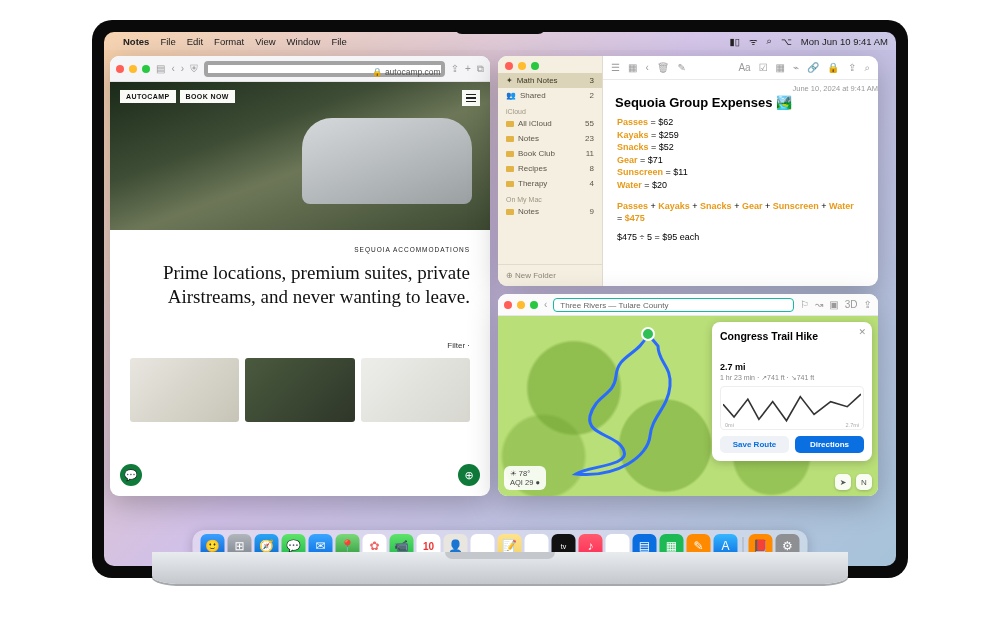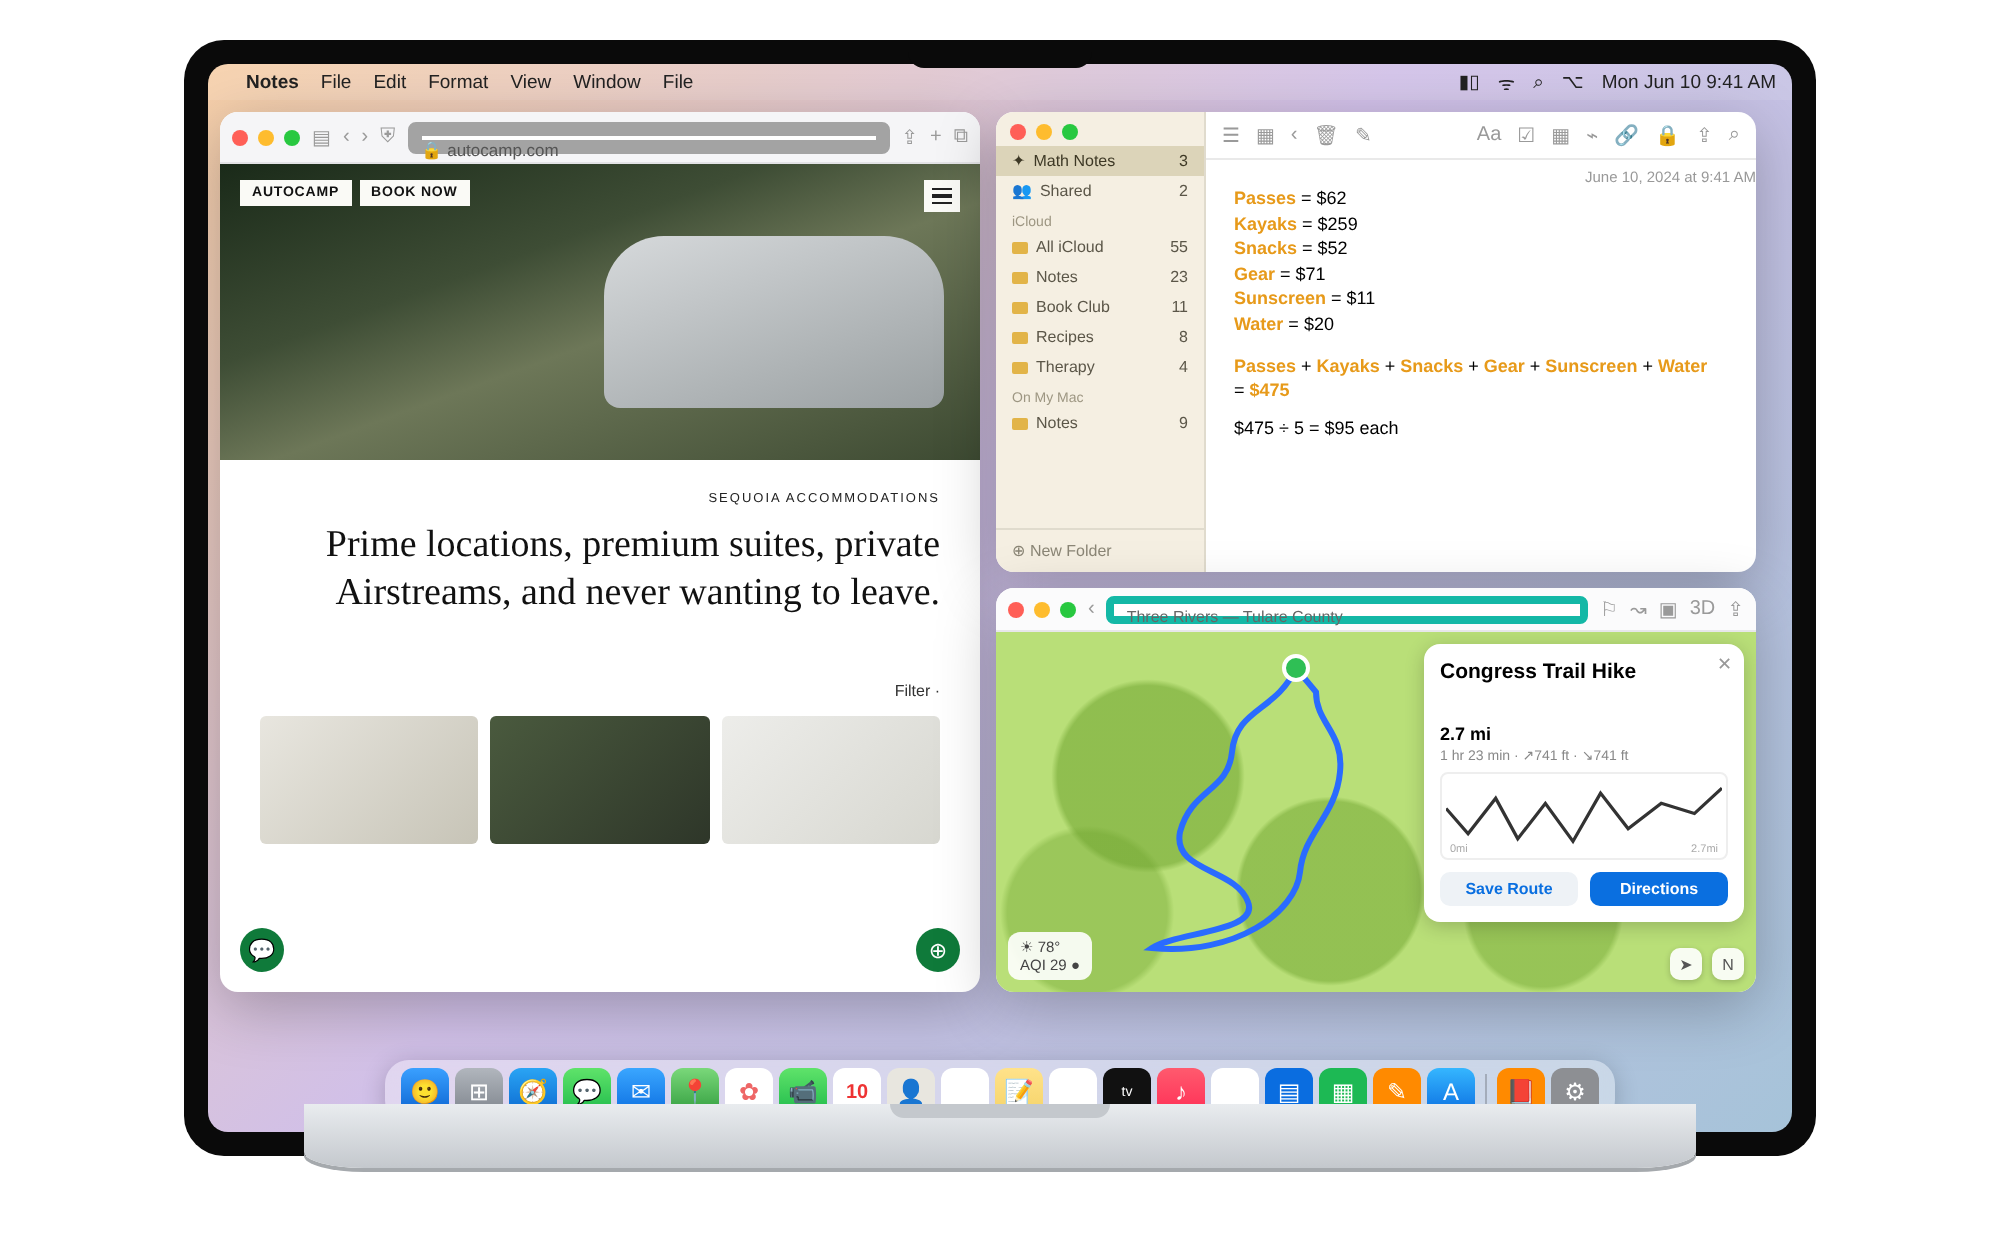--- a/index.html
+++ b/index.html
@@ -22,21 +22,21 @@
 
 .desk { position: absolute; left: 0; right: 0; top: 18px; bottom: 38px; }
 .win { position: absolute; border-radius: 9px; background: #fff; box-shadow: 0 8px 30px rgba(0,0,0,0.25); overflow: hidden; }
 
 
 .safari { left: 6px; top: 6px; width: 380px; height: 440px; }
 .sf-toolbar { height: 26px; background: #f5f5f7; display: flex; align-items: center; padding: 0 6px; gap: 6px; border-bottom: 1px solid #e3e3e6; font-size: 9px; color: #666; }
 .traffic { display: flex; gap: 5px; }
 .traffic span { width: 8px; height: 8px; border-radius: 50%; display: block; }
 .red { background: #ff5f57; } .yel { background: #febc2e; } .grn { background: #28c840; }
-.sf-url { flex: 1; height: 16px; background: #fff; border: 7px solid #a3a3a3; border-radius: 4px; text-align: left; line-height: 15px; font-size: 8.5px; color: #555; }
+.sf-url { flex: 1; height: 16px; background: #fff; border: 4px solid #a3a3a3; border-radius: 4px; text-align: right; line-height: 15px; font-size: 8.5px; color: #555; }
 .hero { height: 148px; background: linear-gradient(160deg, #1a2a19 0%, #3e4d35 35%, #6d7758 55%, #3d4a32 100%); position: relative; }
 .hero::after { content: ""; position: absolute; right: 18px; top: 36px; width: 170px; height: 86px; background: linear-gradient(160deg, #d6d9db, #9aa0a2); border-radius: 30px 30px 8px 8px; }
 .hero-top { position: absolute; left: 10px; top: 8px; display: flex; gap: 4px; }
 .hero-chip { background: #fafaf6; color: #111; font-size: 7px; font-weight: 700; letter-spacing: 0.4px; padding: 3px 6px; }
 .hero-menu { position: absolute; right: 10px; top: 8px; width: 18px; height: 16px; background: #fafaf6; display: flex; flex-direction: column; justify-content: center; gap: 2px; padding: 0 4px; }
 .hero-menu span { height: 1.5px; background: #222; }
 .sf-body { padding: 16px 20px 10px; text-align: right; }
 .sf-eyebrow { font-size: 6.5px; letter-spacing: 1px; text-transform: uppercase; color: #222; margin-bottom: 8px; }
 .sf-headline { font-family: Georgia, "Times New Roman", serif; font-size: 19px; line-height: 1.25; color: #111; margin-bottom: 10px; }
 .sf-filter { font-size: 8px; color: #333; margin-bottom: 8px; margin-top: 32px; }
@@ -64,21 +64,21 @@
 .nm-title { font-weight: 700; font-size: 13px; padding: 2px 12px 6px; }
 .nm-body { padding: 0 14px; font-size: 9px; line-height: 1.4; }
 .nm-row .k { color: #e79a1a; font-weight: 600; }
 .nm-sum { margin-top: 8px; }
 .nm-sum .k { color: #e79a1a; font-weight: 600; }
 .nm-eq { margin-top: 6px; }
 
 
 .maps { left: 394px; top: 244px; width: 380px; height: 202px; }
 .mp-toolbar { height: 22px; background: #fbfbfc; border-bottom: 1px solid #e7e7ea; display: flex; align-items: center; padding: 0 6px; gap: 6px; font-size: 8px; color: #777; }
-.mp-search { flex: 1; height: 14px; background: #fff; border: 4px solid #14b8a6; border-radius: 4px; padding: 0 6px; line-height: 13px; font-size: 8px; color: #666; }
+.mp-search { flex: 1; height: 14px; background: #fff; border: 1px solid #14b8a6; border-radius: 4px; padding: 0 6px; line-height: 13px; font-size: 8px; color: #666; }
 .mp-body { position: absolute; left: 0; right: 0; top: 22px; bottom: 0; background: #b9df78; overflow: hidden; }
 .mp-body::before { content: ""; position: absolute; inset: 0; background:
   radial-gradient(circle at 20% 40%, rgba(110,163,46,0.55) 0 14%, transparent 15%),
   radial-gradient(circle at 44% 72%, rgba(110,163,46,0.5) 0 18%, transparent 19%),
   radial-gradient(circle at 72% 78%, rgba(110,163,46,0.45) 0 12%, transparent 13%),
   radial-gradient(circle at 12% 78%, rgba(110,163,46,0.4) 0 11%, transparent 12%); }
 .mp-route { position: absolute; inset: 0; }
 .mp-weather { position: absolute; left: 6px; bottom: 6px; background: rgba(255,255,255,0.9); border-radius: 6px; padding: 3px 6px; font-size: 7.5px; color: #444; }
 .mp-card { position: absolute; right: 6px; top: 6px; width: 160px; background: #fff; border-radius: 8px; padding: 8px; box-shadow: 0 2px 10px rgba(0,0,0,0.2); font-size: 8px; }
 .mp-card h4 { font-size: 10.5px; margin-bottom: 20px; }
@@ -252,20 +252,21 @@
               <span class="tico">Aa</span>
               <span class="tico">☑︎</span>
               <span class="tico">▦</span>
               <span class="tico">⌁</span>
               <span class="tico">🔗</span>
               <span class="tico">🔒</span>
               <span class="tico">⇪</span>
               <span class="tico">⌕</span>
             </div>
             <div class="nm-date">June 10, 2024 at 9:41 AM</div>
+            <div class="nm-title">Sequoia Group Expenses 🏞️</div>
             <div class="nm-body">
               <div class="nm-row"><span class="k">Passes</span> = <span>$62</span></div>
               <div class="nm-row"><span class="k">Kayaks</span> = <span>$259</span></div>
               <div class="nm-row"><span class="k">Snacks</span> = <span>$52</span></div>
               <div class="nm-row"><span class="k">Gear</span> = <span>$71</span></div>
               <div class="nm-row"><span class="k">Sunscreen</span> = <span>$11</span></div>
               <div class="nm-row"><span class="k">Water</span> = <span>$20</span></div>
               <div class="nm-sum">
                 <span class="k">Passes</span> + <span class="k">Kayaks</span> + <span class="k">Snacks</span> + <span class="k">Gear</span> + <span class="k">Sunscreen</span> + <span class="k">Water</span><br>
                 <span>=</span> <span class="k">$475</span>

